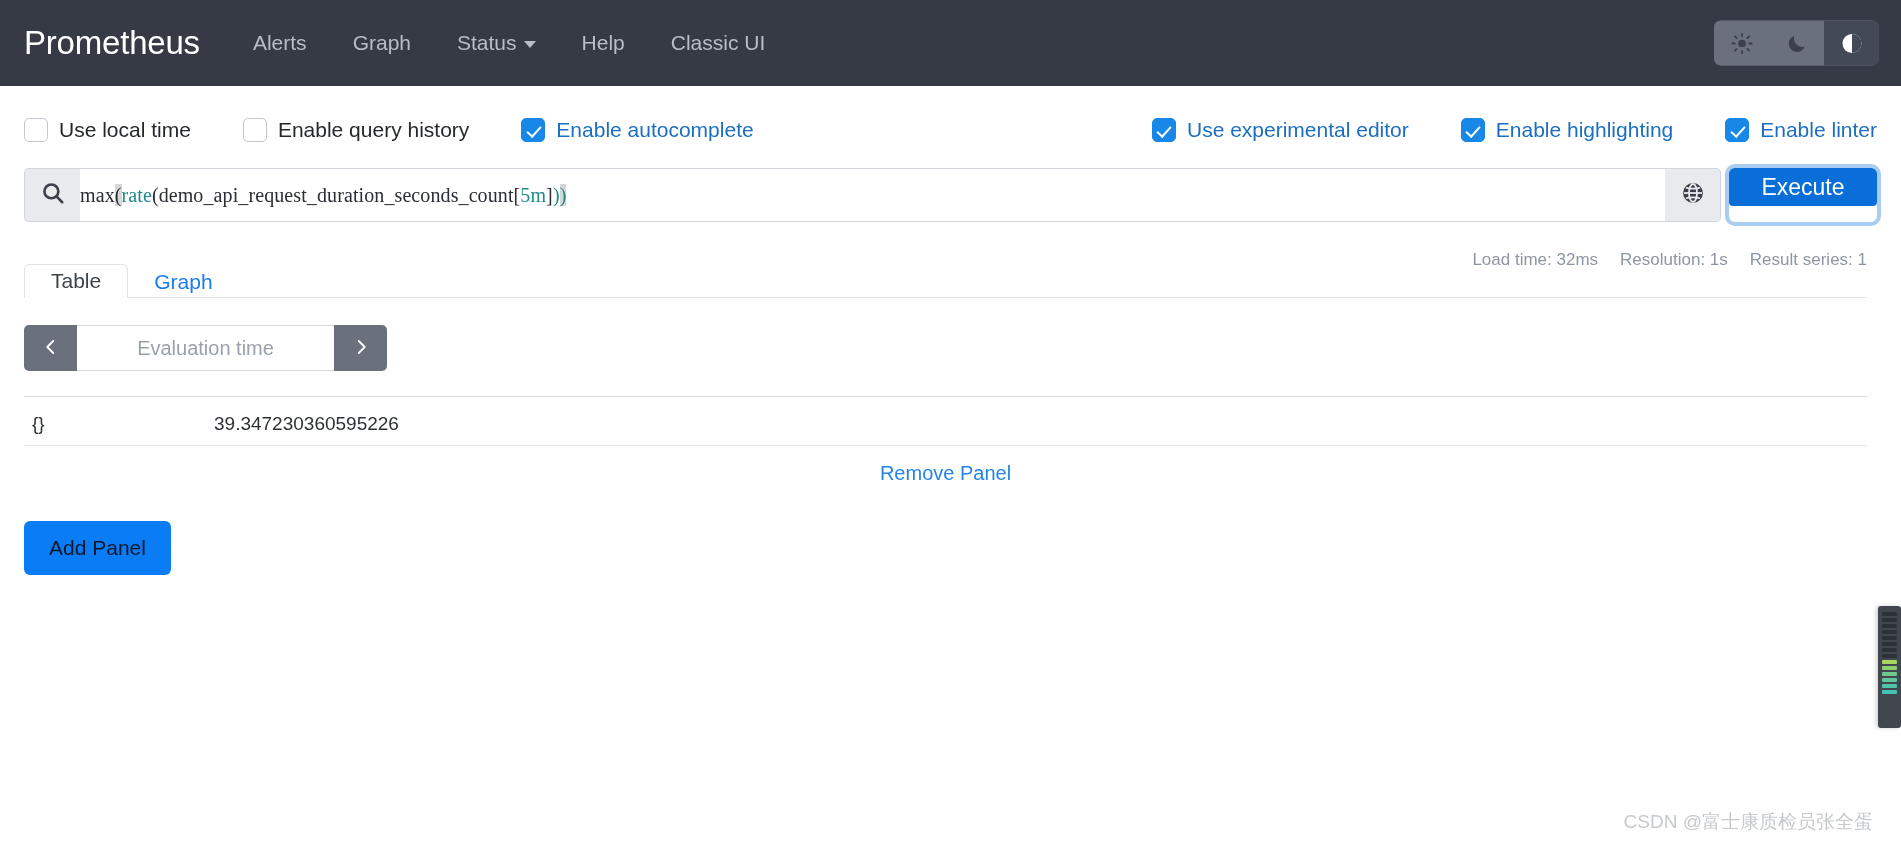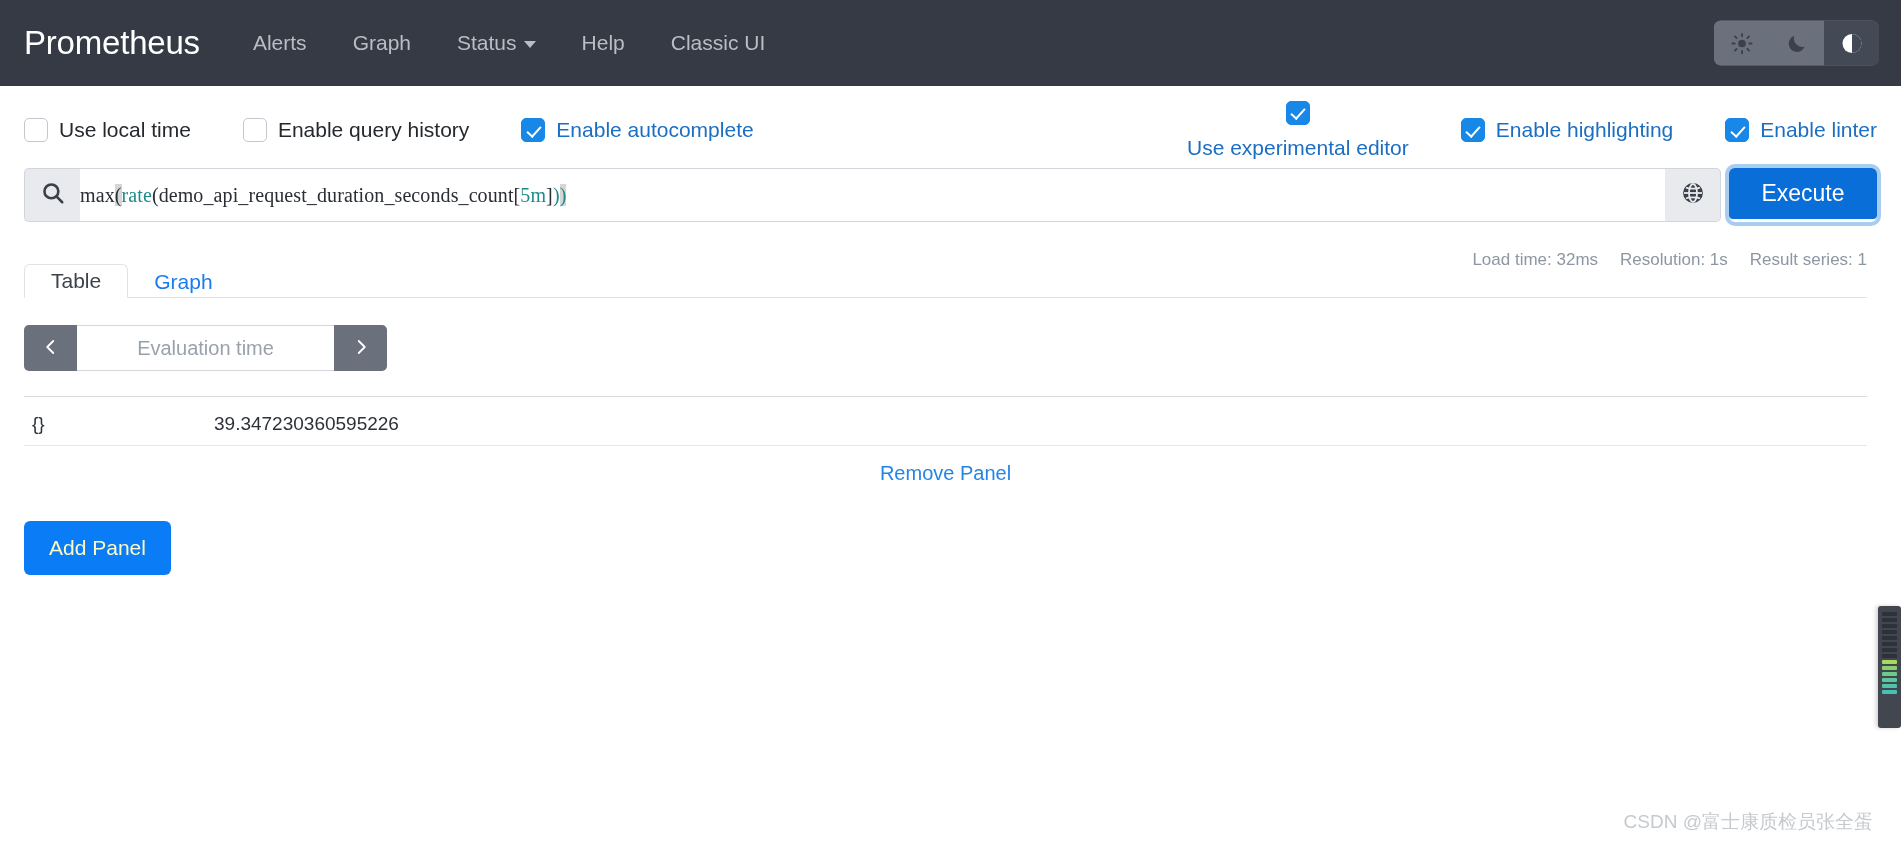--- a/index.html
+++ b/index.html
@@ -74,21 +74,21 @@
     padding: 26px 24px 0 24px;
     height: 62px;
   }
   .opt {
     display: flex;
     align-items: center;
     gap: 11px;
     margin-right: 52px;
     white-space: nowrap;
   }
-  .opt.pushed { margin-left: auto; flex-direction: column; }
+  .opt.pushed { margin-left: auto; }
   .cb {
     width: 24px; height: 24px;
     border-radius: 5px;
     border: 1.6px solid #c3c8cf;
     background: #fff;
     flex: none;
     position: relative;
   }
   .cb.checked {
     background: #1787e8;
@@ -149,21 +149,21 @@
     border-radius: 0 5px 5px 0;
     background: #e8eaee;
     display: flex; align-items: center; justify-content: center;
   }
   .execute-wrap {
     margin-left: 8px;
     border-radius: 6px;
     outline: 4px solid #a9ccf1;
   }
   .execute {
-    height: 51px;
+    height: 38px;
     min-width: 148px;
     background: #0a6ed8;
     color: #fff;
     font-size: 23px;
     border: none;
     border-radius: 4px;
     cursor: pointer;
     padding: 0 22px;
     font-family: "Liberation Sans", sans-serif;
   }
@@ -253,21 +253,21 @@
   .remove-panel {
     text-align: center;
     margin-top: 16px;
     font-size: 20px;
     color: #2585e6;
     cursor: pointer;
   }
   .add-panel {
     margin: 36px 0 0 24px;
     background: #0a7cf5;
-    color: #fef9c3;
+    color: #0f172a;
     font-size: 21px;
     border: none;
     border-radius: 6px;
     padding: 15px 25px;
     cursor: pointer;
     font-family: "Liberation Sans", sans-serif;
   }
 
   
   .watermark {

